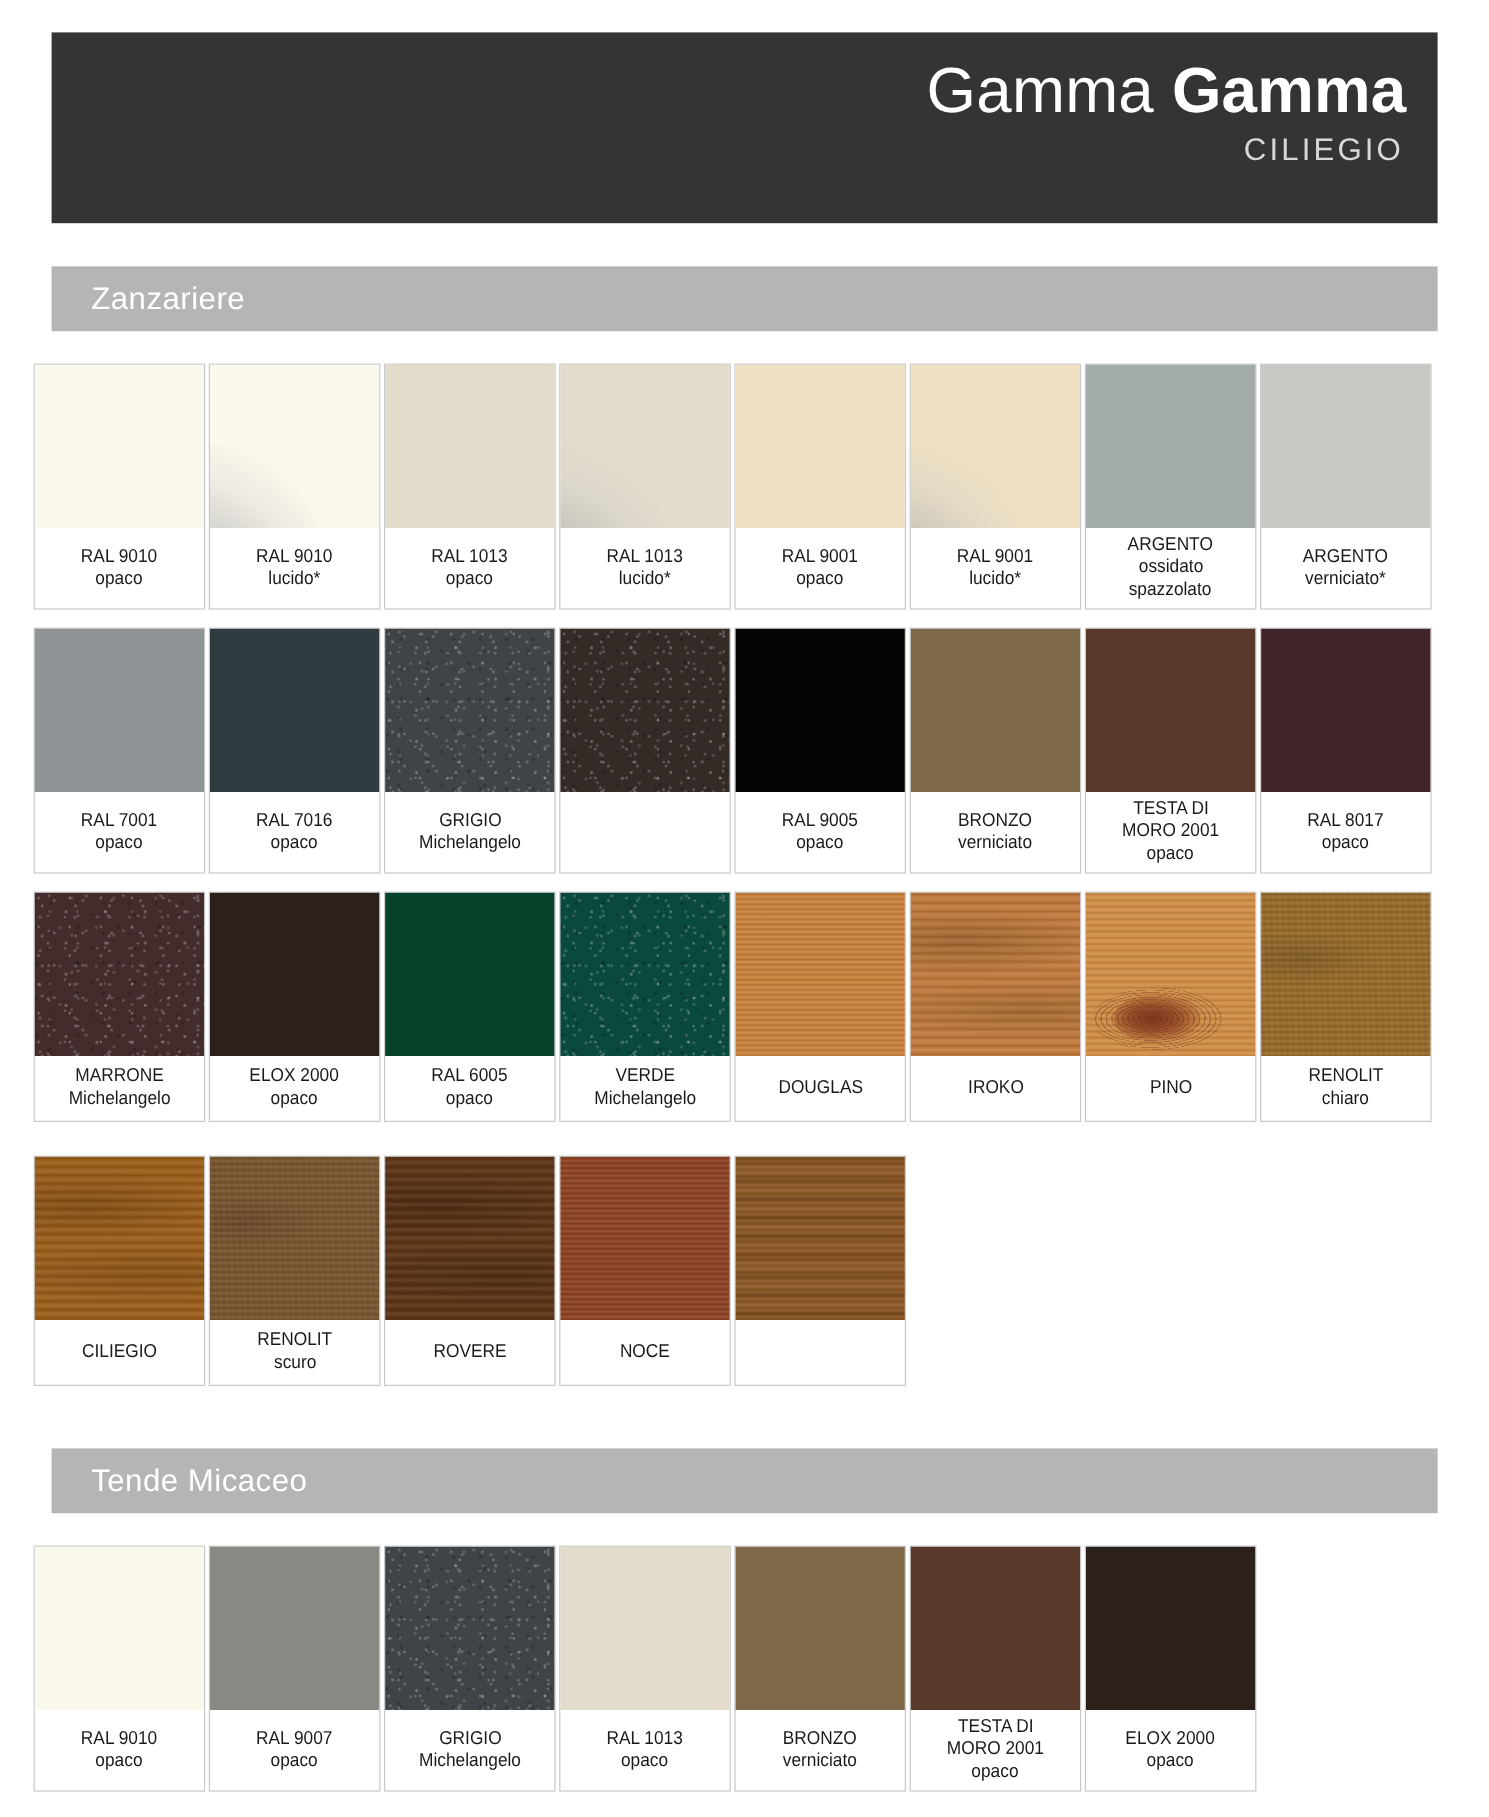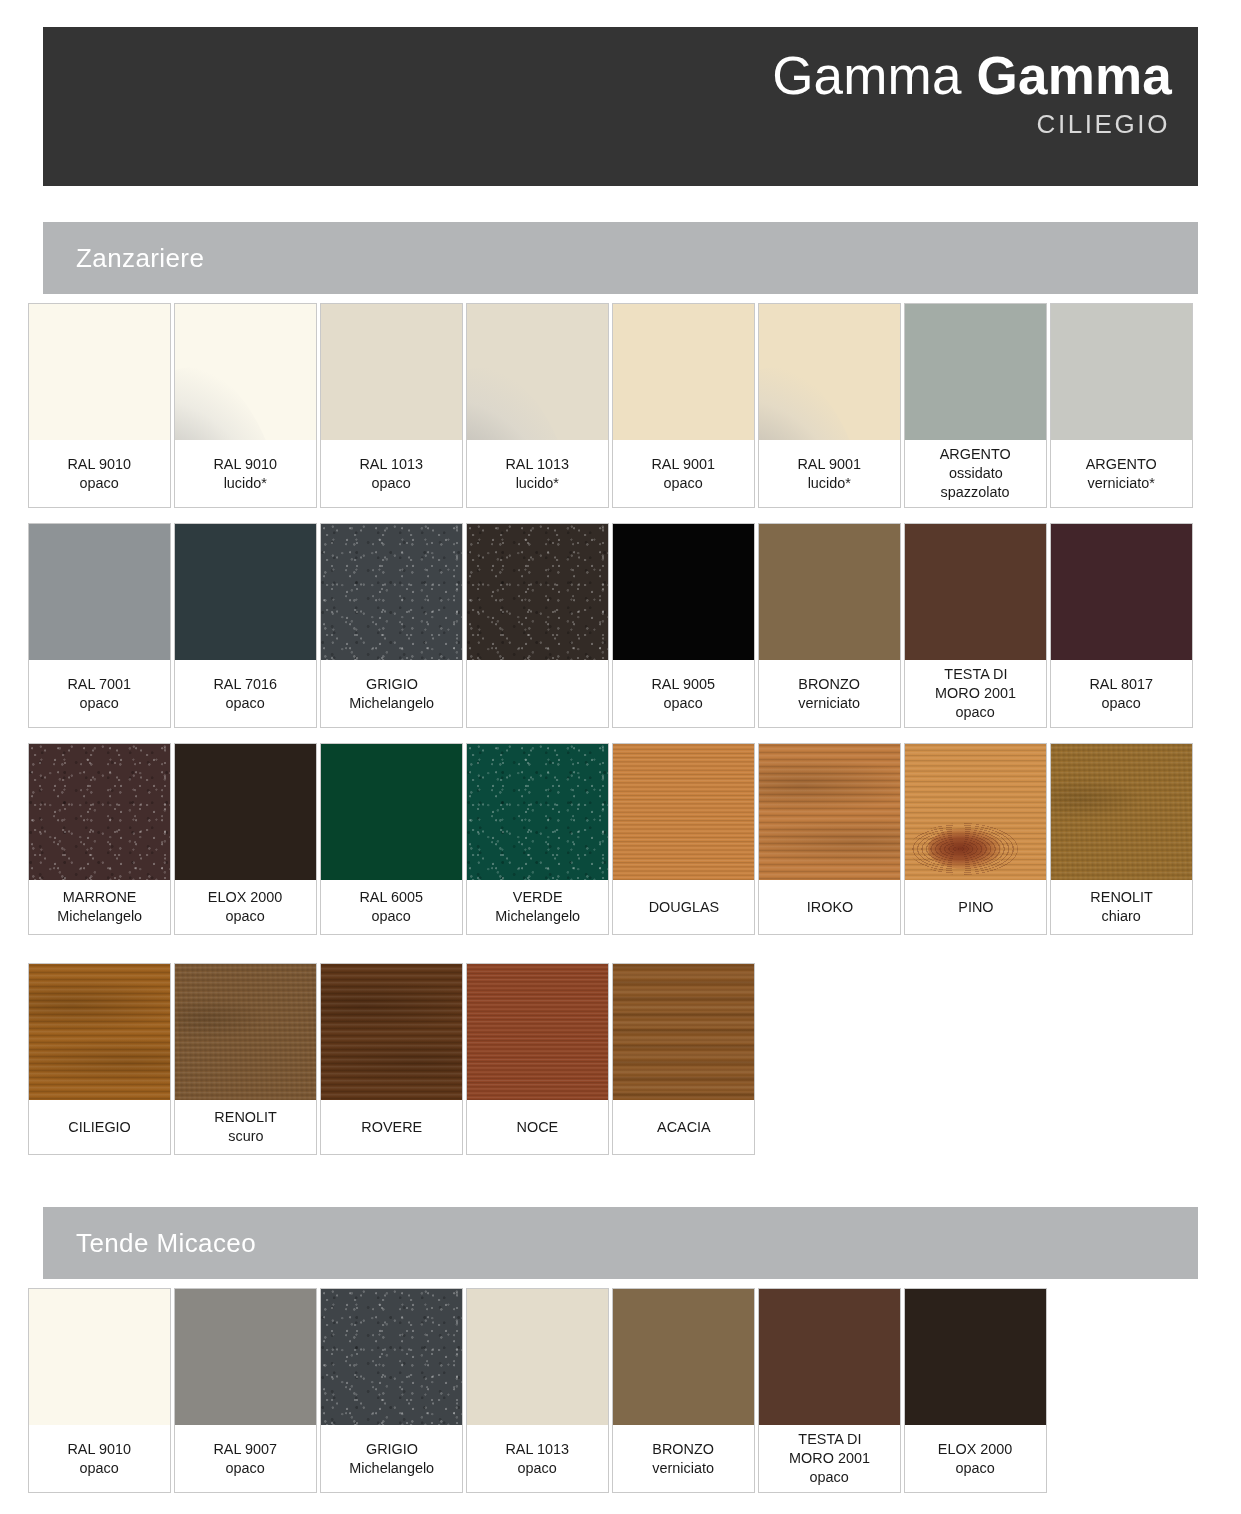--- a/index.html
+++ b/index.html
@@ -49,21 +49,21 @@
     font-weight: 300;
     margin-top: 9px;
     margin-right: 2px;
   }
 
   
   .section-banner {
     position: absolute;
     left: 43px;
     width: 1155px;
-    height: 72px;
+    height: 54px;
     background: #b3b5b7;
   }
   .section-banner-label {
     position: absolute;
     left: 33px;
     top: 50%;
     transform: translateY(-50%);
     font-size: 26px;
     color: #ffffff;
     font-weight: 300;
@@ -448,23 +448,20 @@
         </div>
       </div>
       <div class="swatch-card">
         <div class="swatch-color wood wood-fine" style="background: rgb(142, 68, 37);"></div>
         <div class="swatch-label">
           <div class="line">NOCE</div>
         </div>
       </div>
       <div class="swatch-card">
         <div class="swatch-color wood" style="background: rgb(138, 85, 35);"></div>
-        <div class="swatch-label">
-          <div class="line">ACACIA</div>
-        </div>
       </div>
     </div>
     <div class="section-banner" style="top: 1207px; background: rgb(179, 181, 183);">
       <div class="section-banner-label">Tende Micaceo</div>
     </div>
     <div class="swatch-row" style="top: 1288px;">
       <div class="swatch-card">
         <div class="swatch-color" style="background: rgb(251, 248, 236);"></div>
         <div class="swatch-label">
           <div class="line">RAL 9010</div>

